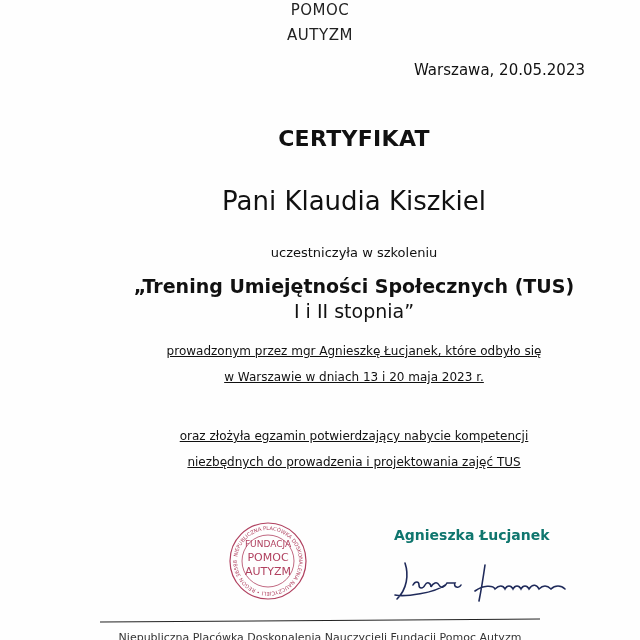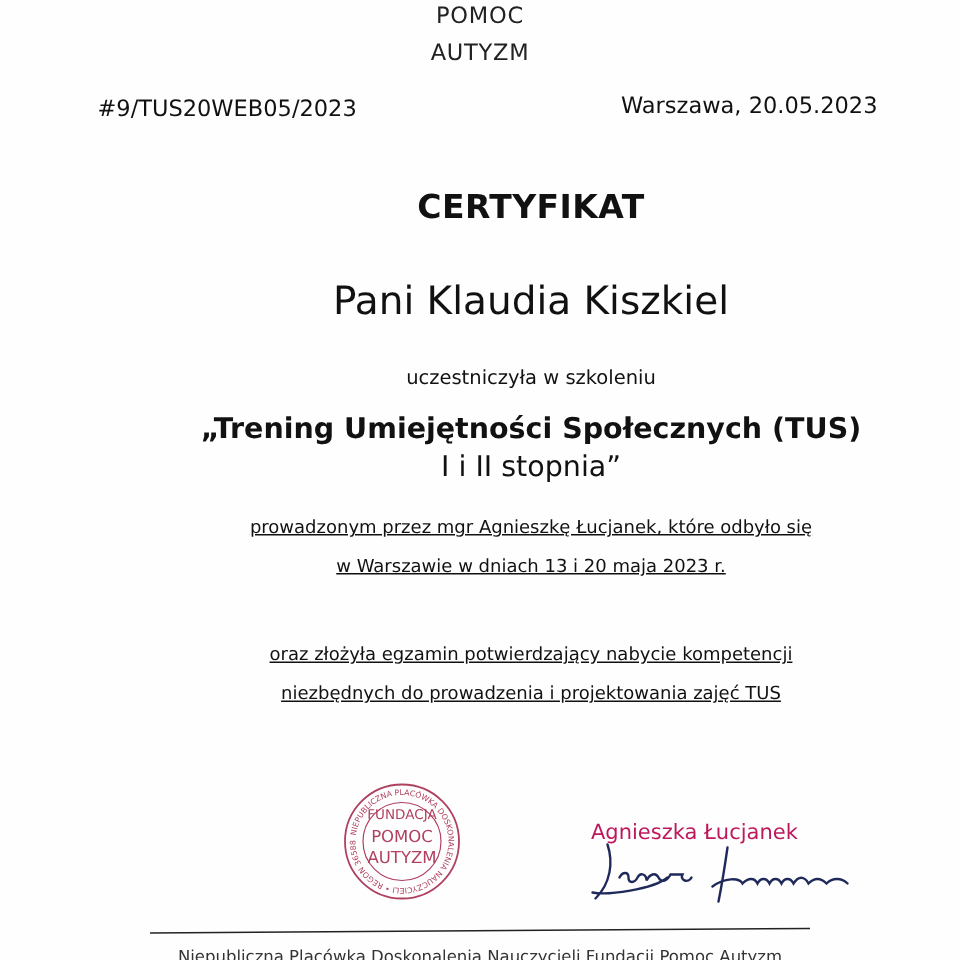--- a/index.html
+++ b/index.html
@@ -81,23 +81,24 @@
     }
     .b1 { top: 344px; }
     .b2 { top: 370px; }
     .b3 { top: 396px; }
     .b4 { top: 429px; }
     .b5 { top: 455px; }
     .b6 { top: 481px; }
 
     .signer-name {
       position: absolute;
-      left: 394px; top: 547px;
+      left: 394px; top: 527px;
       font-size: 14px;
-      color: #be185d;
+      color: #0f766e;
+      font-weight: bold;
     }
     .signature {
       position: absolute;
       left: 375px; top: 555px;
       width: 220px; height: 50px;
     }
     .stamp {
       position: absolute;
       left: 228px; top: 521px;
       width: 80px; height: 80px;
@@ -132,21 +133,20 @@
     }
   </style>
 </head>
 <body>
 
 <div class="page">
 
   <div class="logo-line logo-1">POMOC</div>
   <div class="logo-line logo-2">AUTYZM</div>
 
-  <div class="ref">#9/TUS20WEB05/2023</div>
   <div class="place-date">Warszawa, 20.05.2023</div>
 
   <div class="center-line title">CERTYFIKAT</div>
   <div class="center-line recipient">Pani Klaudia Kiszkiel</div>
   <div class="center-line participated">uczestniczyła w szkoleniu</div>
   <div class="center-line course-1">„Trening Umiejętności Społecznych (TUS)</div>
   <div class="center-line course-2">I i II stopnia”</div>
 
   <div class="center-line body-line b1">prowadzonym przez mgr Agnieszkę Łucjanek, które odbyło się</div>
   <div class="center-line body-line b2">w Warszawie w dniach 13 i 20 maja 2023 r.</div>

